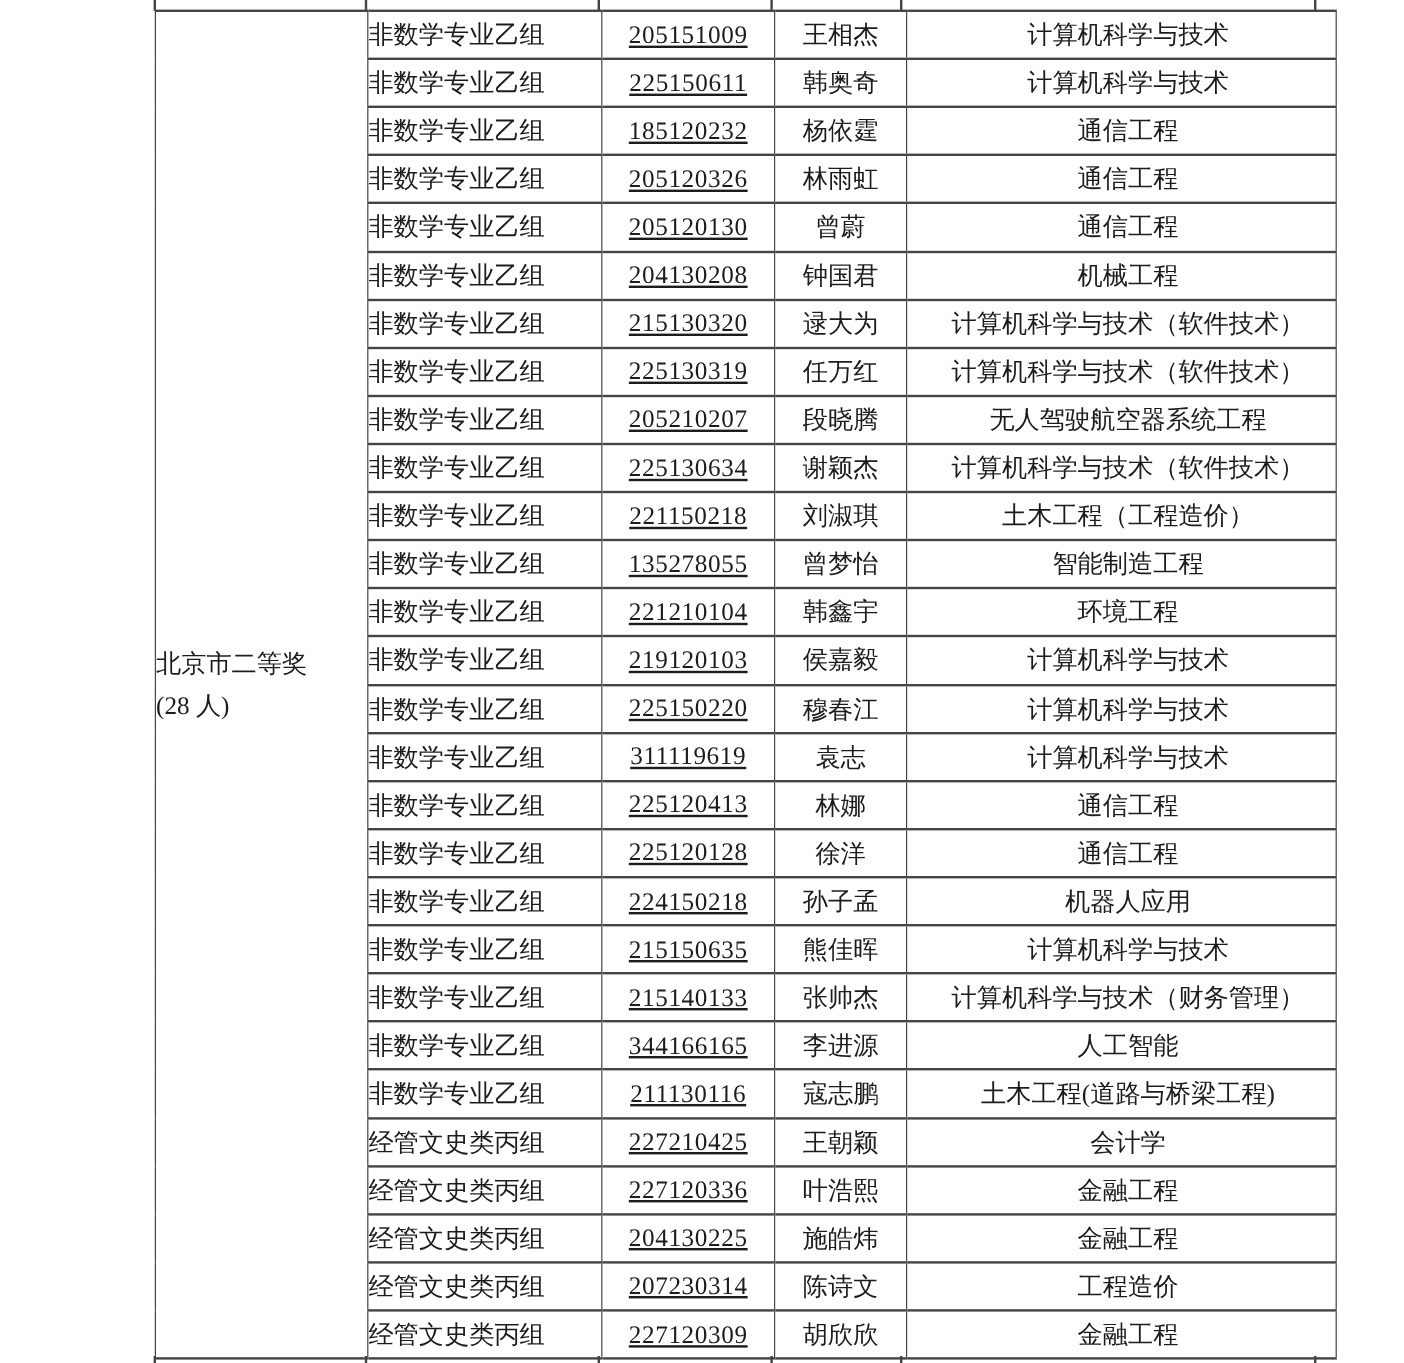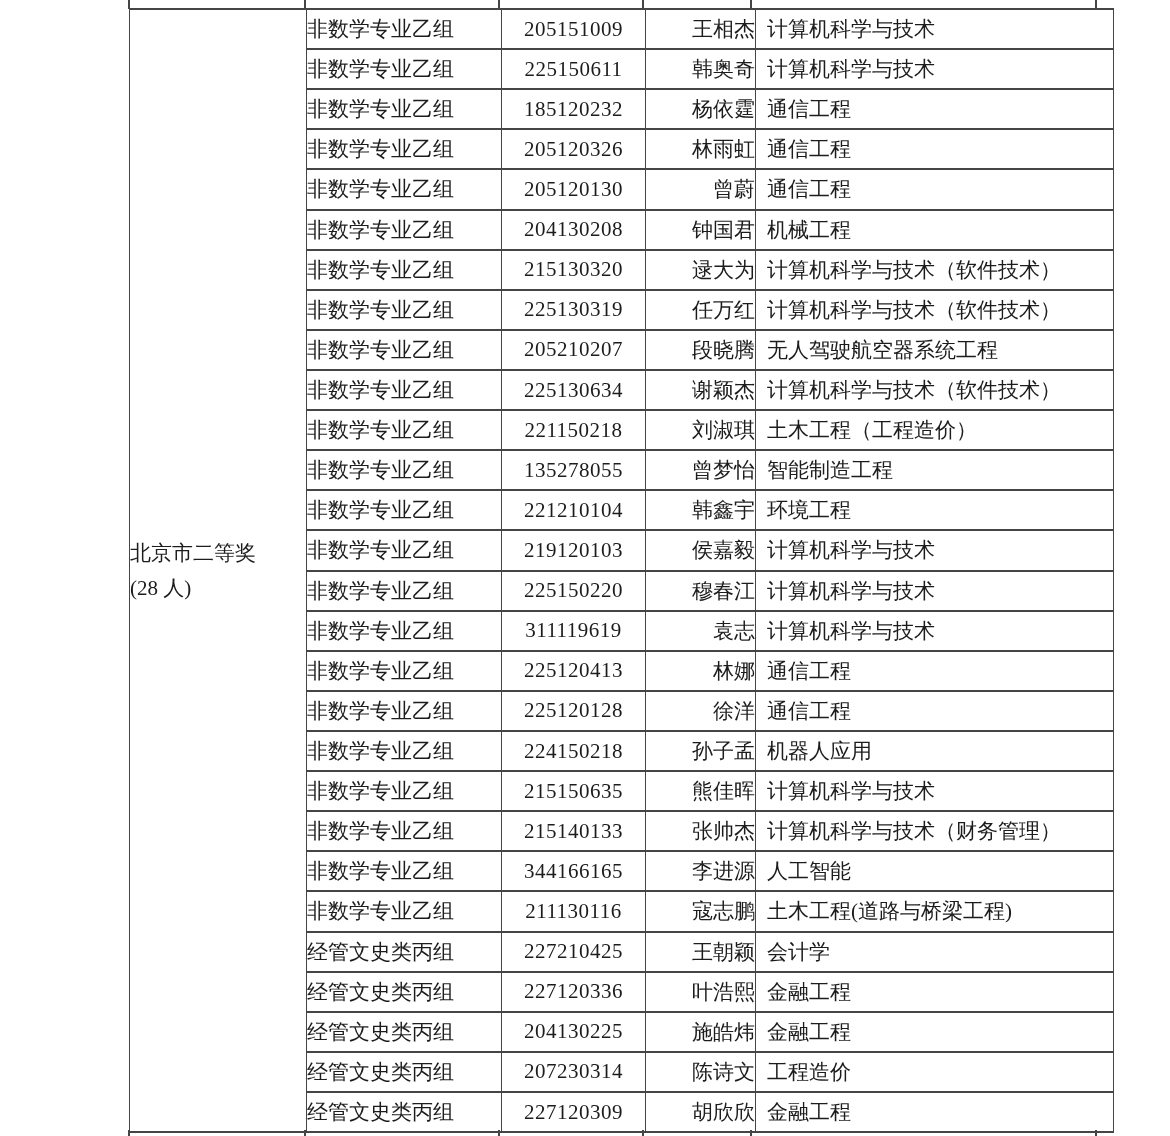--- a/index.html
+++ b/index.html
@@ -30,23 +30,23 @@
     border-bottom-width: 2px;
     padding: 0;
     vertical-align: middle;
     font-size: 21px;
     white-space: nowrap;
     overflow: hidden;
   }
   table.awards tr { height: 40.11px; }
   .col-award  { width: 176px; text-align: center; }
   .col-group  { width: 194px; text-align: left; }
-  .col-id     { width: 143px; text-align: center; font-size: 21px; letter-spacing: 0.5px; }
-  .col-name   { width: 109px; text-align: right; font-family: Liberation Serif, serif; }
-  .col-major  { width: 346px; text-align: left; padding-left: 11px !important; }
+  .col-id     { width: 143px; text-align: center; font-size: 21px; letter-spacing: 0.5px; text-decoration: underline; }
+  .col-name   { width: 109px; text-align: center; font-family: Liberation Serif, serif; }
+  .col-major  { width: 346px; text-align: center; padding-left: 11px !important; }
   .award-inner { line-height: 35px; text-align: left; }
   
   .vstub {
     position: absolute;
     width: 2px;
     background: #454545;
   }
   .vstub.top { top: 0; height: 9px; }
   .vstub.bottom { top: 1130px; height: 6px; }
   .v1 { left: 128px; }

